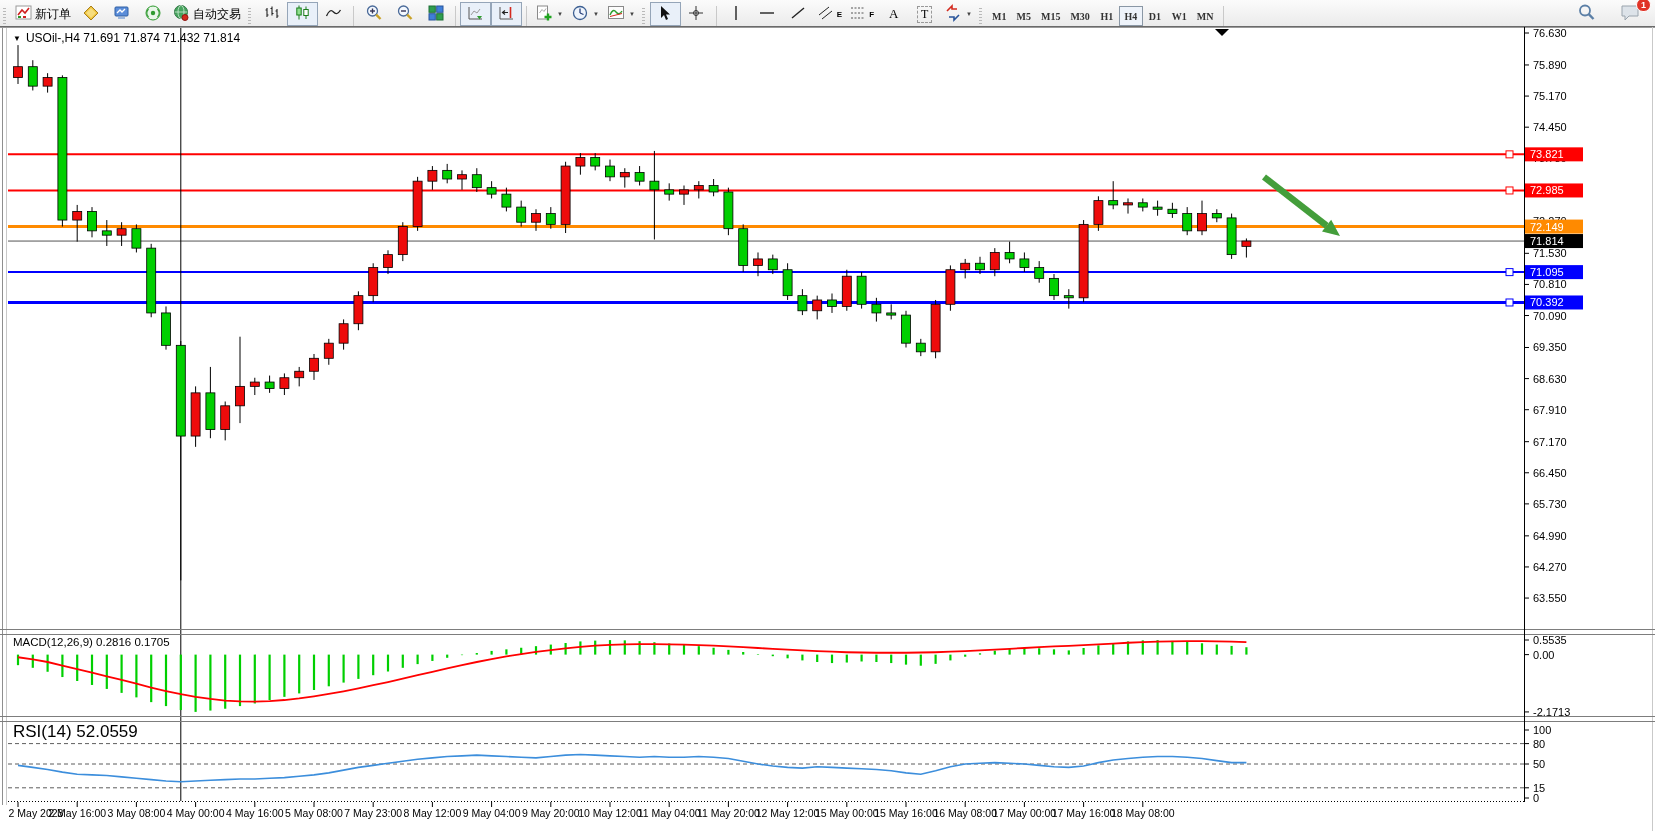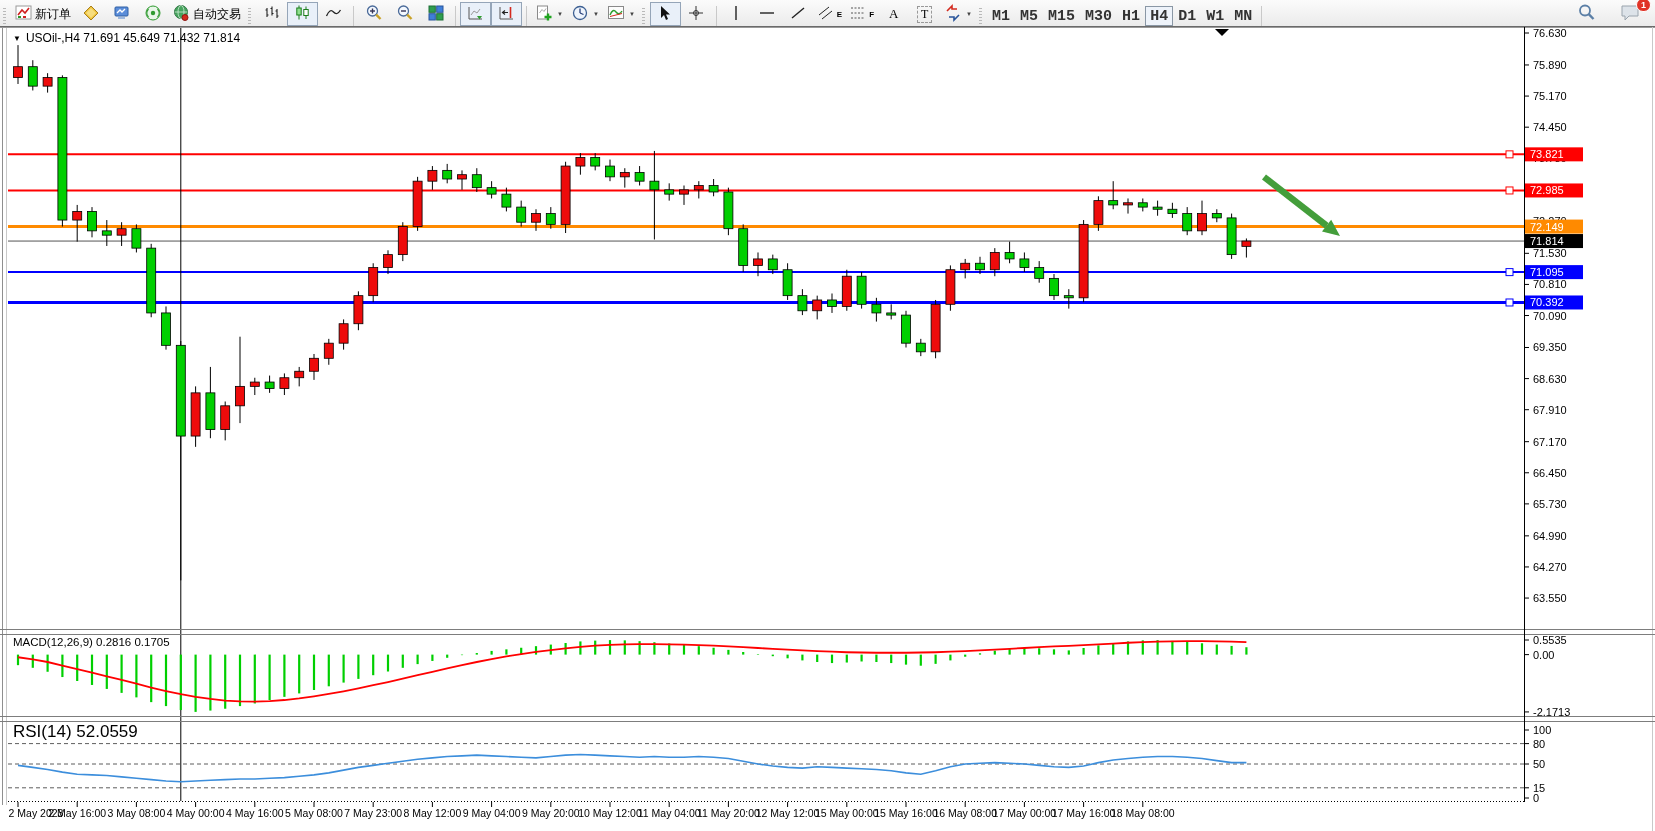--- a/index.html
+++ b/index.html
@@ -10,22 +10,22 @@
     display:flex;align-items:flex-end;box-sizing:border-box;}
   .grip{width:3px;height:18px;margin:0 5px 0 3px;flex:0 0 auto;
     background:repeating-linear-gradient(to bottom,#b9b9b9 0 1px,transparent 1px 3px);}
   .sep{width:1px;height:20px;background:#c9c9c9;margin:0 4px;flex:0 0 auto;}
   .tb-btn{height:22px;min-width:23px;display:flex;align-items:center;justify-content:center;
     gap:3px;border:1px solid transparent;background:transparent;padding:0 3px;font-size:12px;
     color:#000;font-family:inherit;flex:0 0 auto;cursor:default;}
   .tb-btn.active{border:1px solid #95a5b8;background:#e9f0f9;}
   .tb-label{font-size:12px;white-space:nowrap;}
   .caret{font-size:6px;color:#444;margin-left:1px;}
-  .tf-btn{font-size:15px;font-weight:700;color:#333;padding:0 4px;height:20px;min-width:24px;
-    border:1px solid transparent;background:none;font-family:Liberation Mono, monospace;flex:0 0 auto;}
+  .tf-btn{font-size:10px;font-weight:700;color:#333;padding:0 4px;height:20px;min-width:24px;
+    border:1px solid transparent;background:none;font-family:Liberation Serif, serif;flex:0 0 auto;}
   .tf-btn.active{border:1px solid #8a97a5;background:#eef3fa;}
   #tb-right{margin-left:auto;display:flex;align-items:center;margin-right:10px;}
   #notif-wrap{position:relative;margin-left:12px;}
   #notif-badge{position:absolute;top:-5px;right:-7px;background:#e03326;color:#fff;
     border-radius:8px;font-size:9px;font-weight:700;padding:1px 4px;border:1px solid #fff;}
   #chart-svg{position:absolute;top:27px;left:0;}
   .overlay-label{position:absolute;font-size:12px;color:#000;white-space:nowrap;z-index:5;}
   #chart-title{top:31px;left:13px;display:flex;align-items:center;gap:5px;}
   #chart-title .menu-arrow{font-size:8px;}
   #macd-label{top:636px;left:13px;font-size:11.5px;}
@@ -710,16 +710,16 @@
     </g>
     <g>
       <line x1="1264" y1="150" x2="1326.571503763238" y2="198.5752463425138" stroke="#449e3b" stroke-width="6.5"></line>
       <polygon points="1340,209 1321.9723477378766,204.4995829175558 1331.1706597885996,192.65090976747177" fill="#449e3b"></polygon>
     </g>
     <polygon points="1215,2 1229,2 1222,9" fill="#000"></polygon>
   </svg>
 
 <div class="overlay-label" id="chart-title">
   <span class="menu-arrow">▼</span>
-  <span>USOil-,H4 71.691 45.649 71.432 71.814</span>
+  <span>USOil-,H4 71.691 71.874 71.432 71.814</span>
 </div>
 <div class="overlay-label" id="macd-label">MACD(12,26,9) 0.2816 0.1705</div>
 <div class="overlay-label" id="rsi-label">RSI(14) 52.0559</div>
 
 </body></html>

